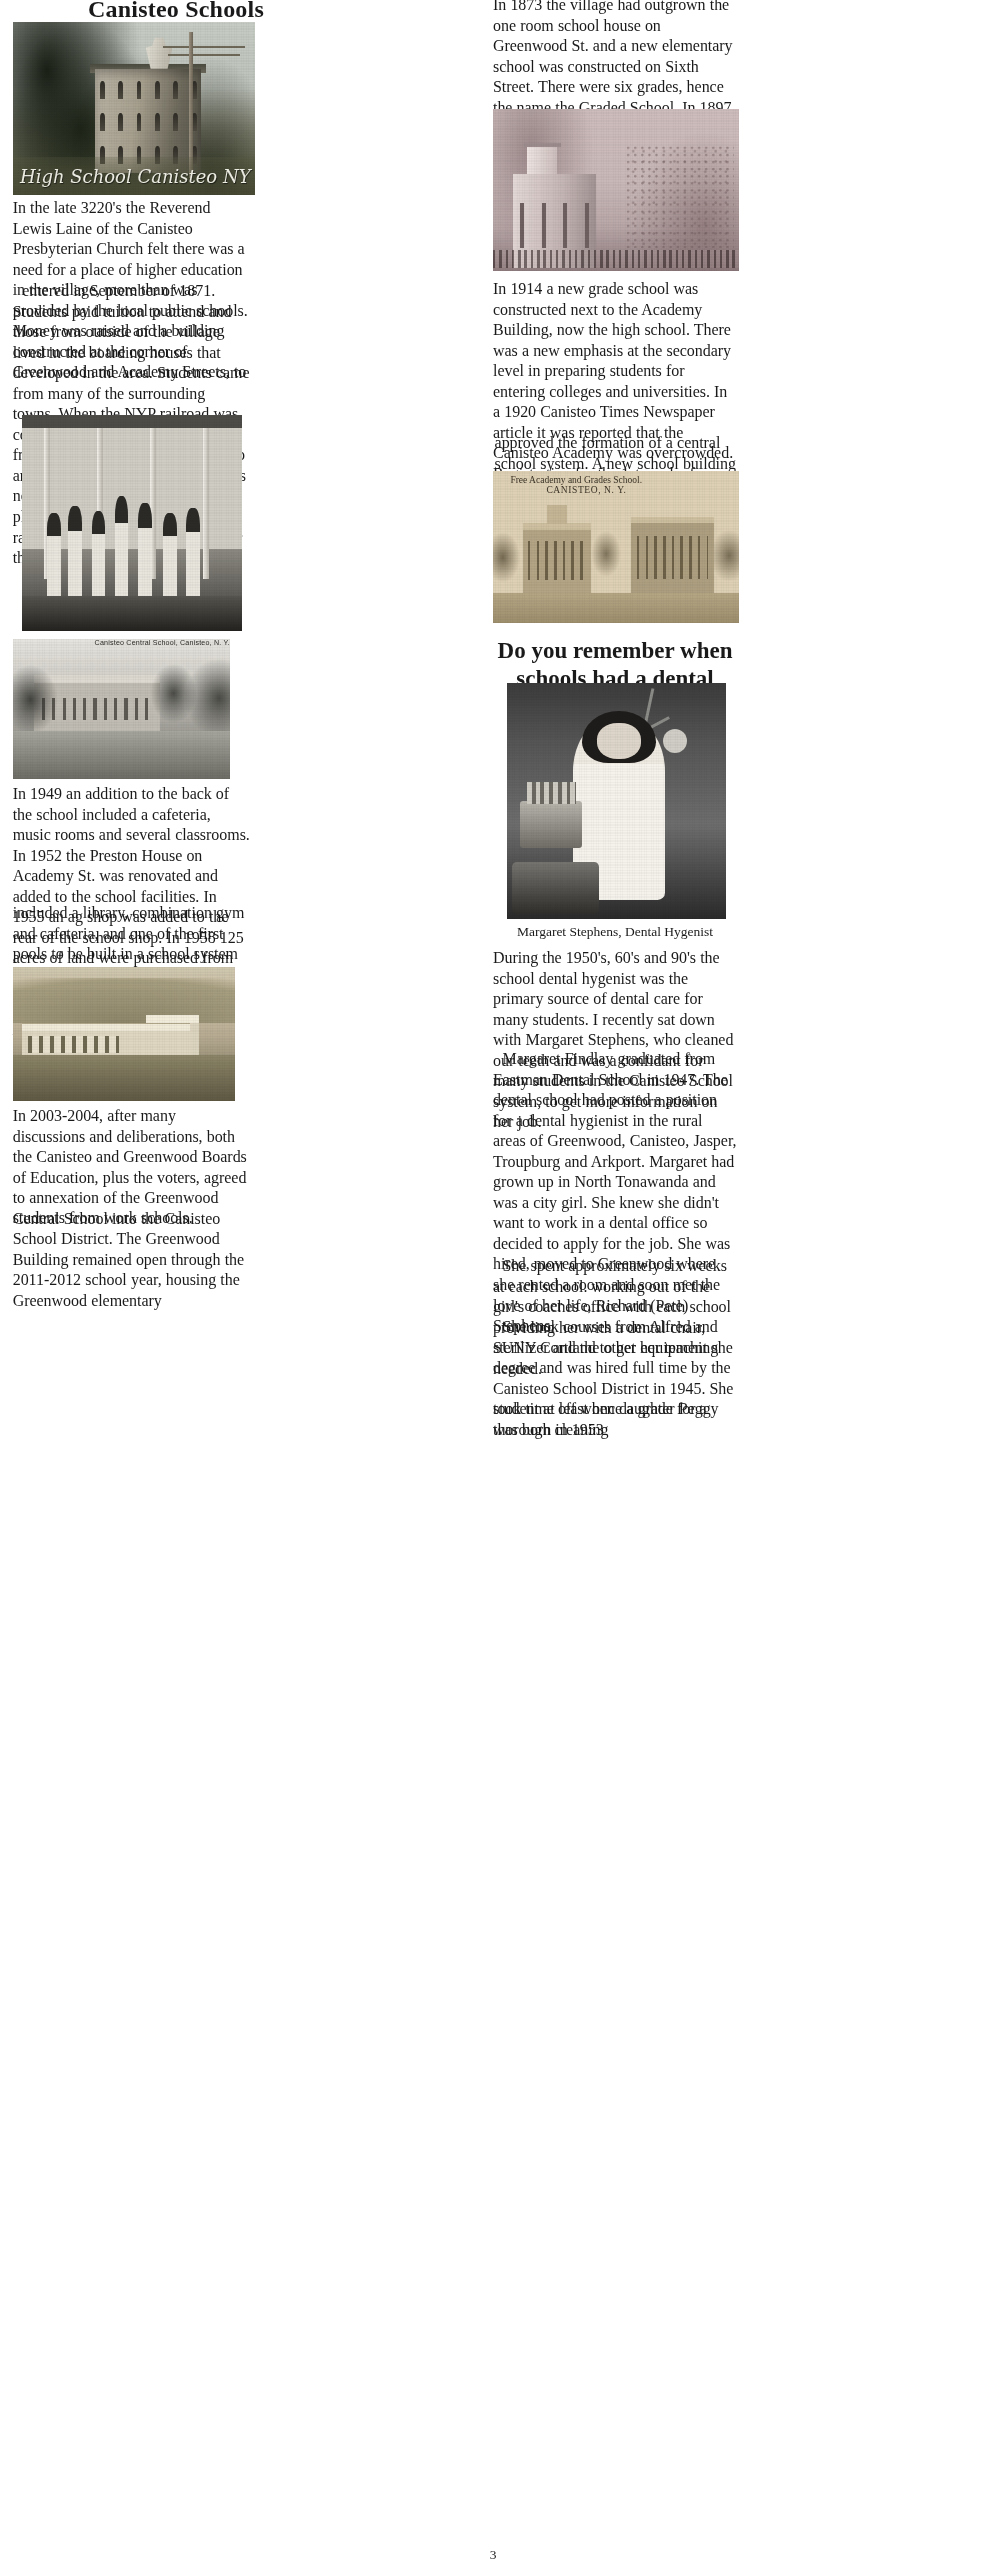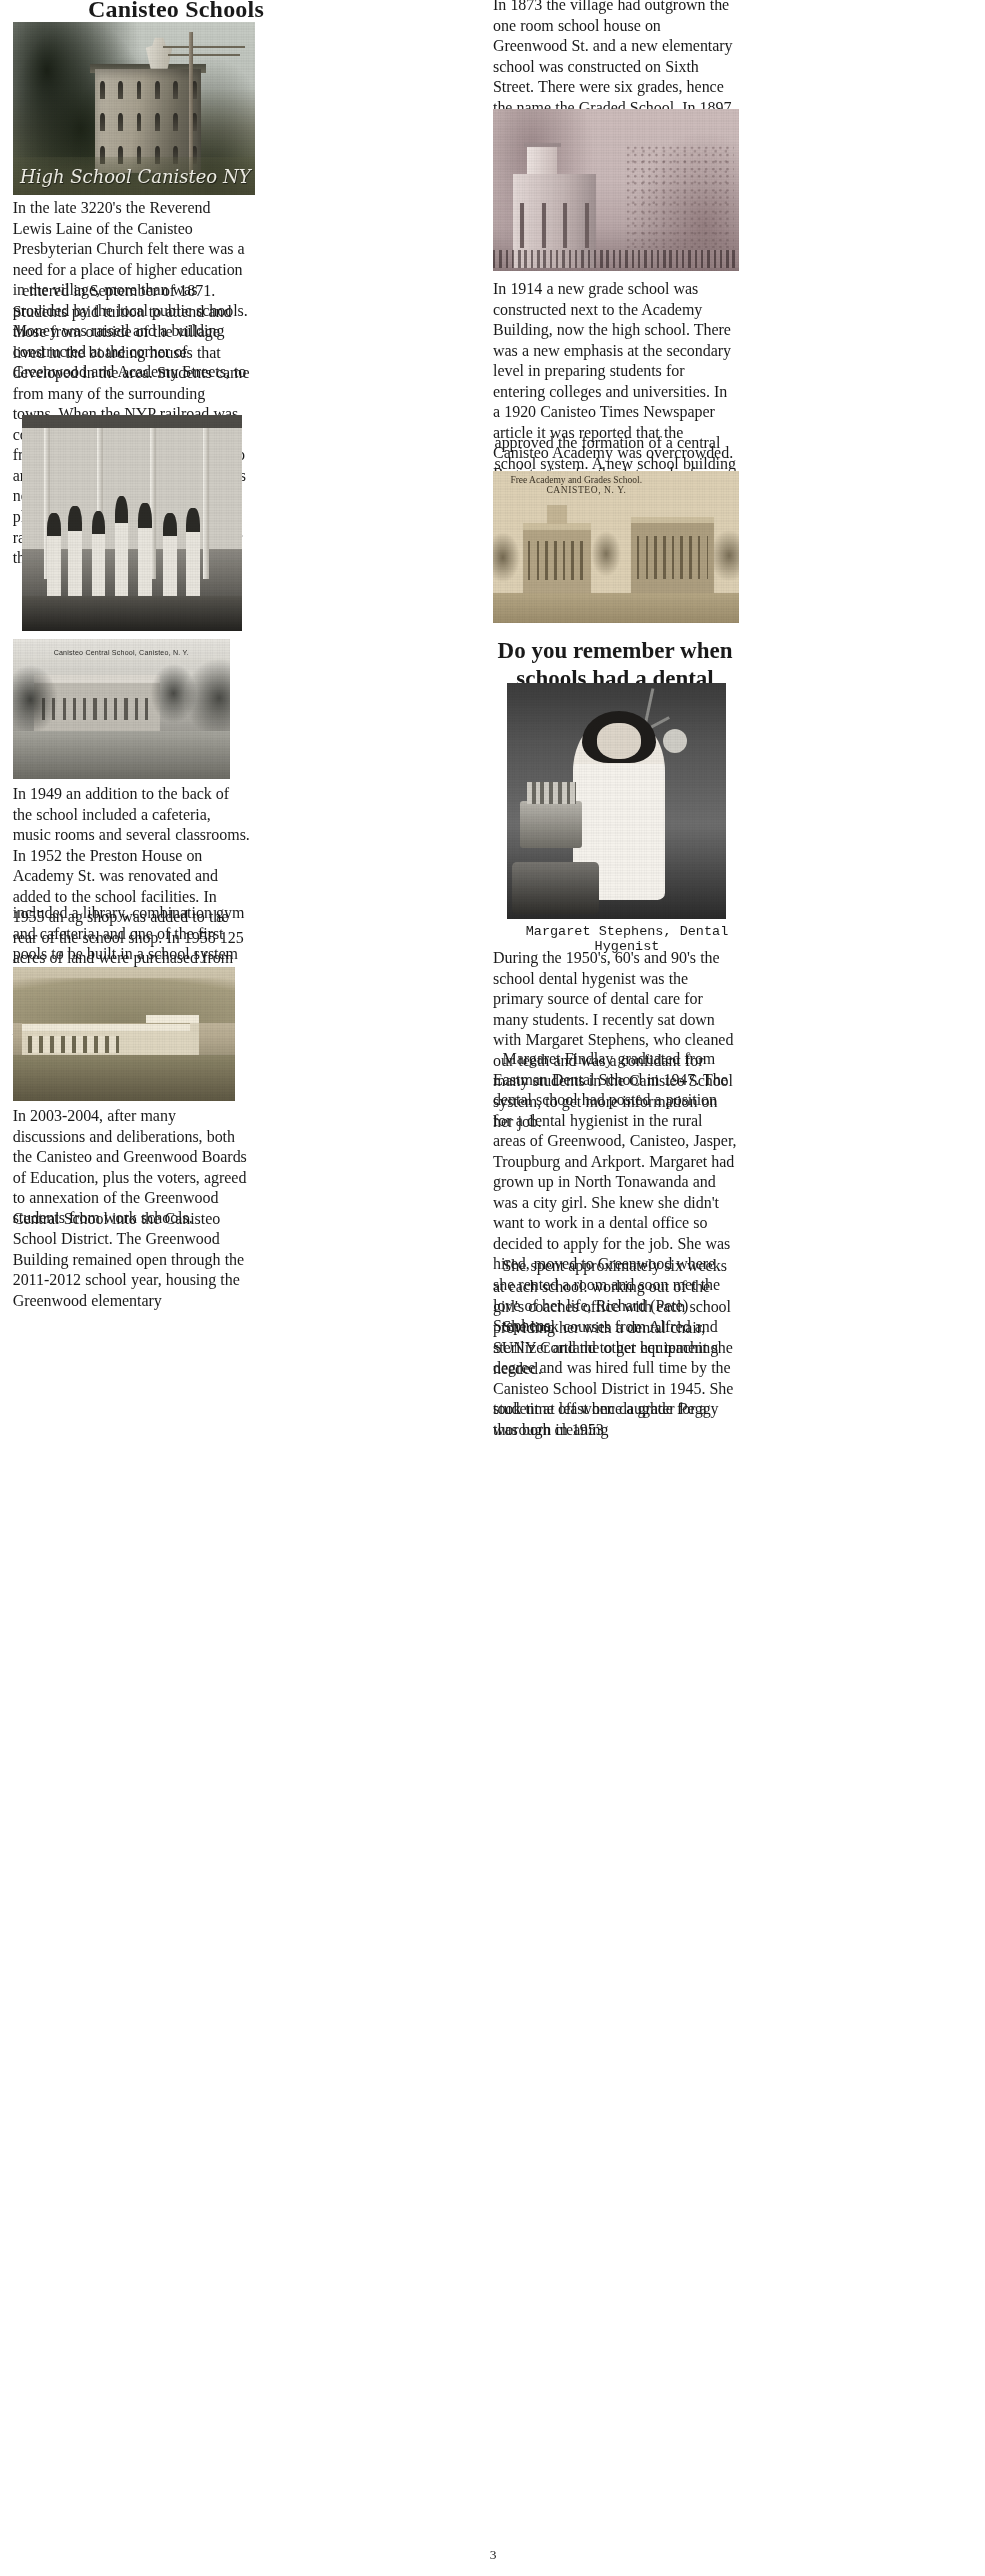--- a/index.html
+++ b/index.html
@@ -189,26 +189,26 @@
     position: absolute; left: 0; bottom: 0; width: 100%; height: 16%;
     background: linear-gradient(180deg, #56544e, #23221f);
   }
 
   
   .ph-central {
     background: linear-gradient(180deg, #e6e4de 0%, #cfcdc6 30%, #a9a7a0 58%, #6f6e68 100%);
   }
   .ce-label {
     position: absolute; left: 0; top: 0; width: 100%;
-    text-align: center;
+    text-align: right;
     font-family: "Liberation Sans", sans-serif;
     font-size: 7.1px;
     letter-spacing: 0.2px;
     color: #2c2b28;
-    padding-top: 10px;
+    padding-top: 0;
   }
   .ce-build {
     position: absolute; left: 10%; top: 26%; width: 58%; height: 40%;
     background: linear-gradient(180deg, #ddd9d1 0 14%, #c0bcb3 14% 100%);
   }
   .ce-build:after {
     content:""; position: absolute; left: 6%; top: 40%; width: 88%; height: 40%;
     background: repeating-linear-gradient(90deg, #5d5a53 0 3.2px, transparent 3.2px 10.3px);
   }
   .ce-trees {
@@ -470,21 +470,21 @@
         <i style="left:44%; top:58%; width:24px; height:24px; border-radius:50%; background:#cfcdc6"></i>
       </div>
       <div class="dn-person"></div>
       <div class="dn-hair"></div>
       <div class="dn-face"></div>
       <div class="dn-tray"></div>
       <div class="dn-base"></div>
       <div class="grain"></div>
     </div>
 
-    <p class="caption" style="position:absolute; left:12px; top:924px; width:244px;font-family:Liberation Mono, monospace;">Margaret Stephens,  Dental Hygenist</p>
+    <p class="caption" style="position:absolute; left:0px; top:924px; width:244px;">Margaret Stephens,  Dental Hygenist</p>
 
     <p class="body-text" style="position:absolute; left:0px; top:948px; width:244px;">During the 1950's, 60's and 90's  the school dental hygenist was the primary source of dental care for many students.  I recently sat down with Margaret Stephens, who cleaned our teeth and was a confidant for many students in the Canisteo School system, to get more information on her job.</p>
 
     <p class="body-text indent" style="position:absolute; left:0px; top:1049px; width:244px;">Margaret Findlay graduated from Eastman Dental School in 1947.  The dental school had posted a position for a dental hygienist in the rural areas of Greenwood, Canisteo, Jasper, Troupburg and Arkport.  Margaret had grown up in North Tonawanda and was a city girl.   She knew she didn't want to work in a dental office so decided to apply for the job.  She was hired, moved to Greenwood where she rented a room and soon met the love of her life, Richard (Pete) Stephens.</p>
 
     <p class="body-text indent" style="position:absolute; left:0px; top:1256px; width:244px;">She spent approximately six weeks at each school. working out of the girl's coaches office with each school providing her with a dental chair, sterilizer and the other equipment she needed.</p>
 
     <p class="body-text indent" style="position:absolute; left:0px; top:1317px; width:244px;">She took courses from Alfred and SUNY Cortland to get her teaching degree and was hired full time by the Canisteo School District in 1945.  She took time off when daughter Peggy was born in 1953</p>
 
     <p class="body-text" style="position:absolute; left:0px; top:1399px; width:244px;">student at least once a grade for a thorough cleaning</p>

